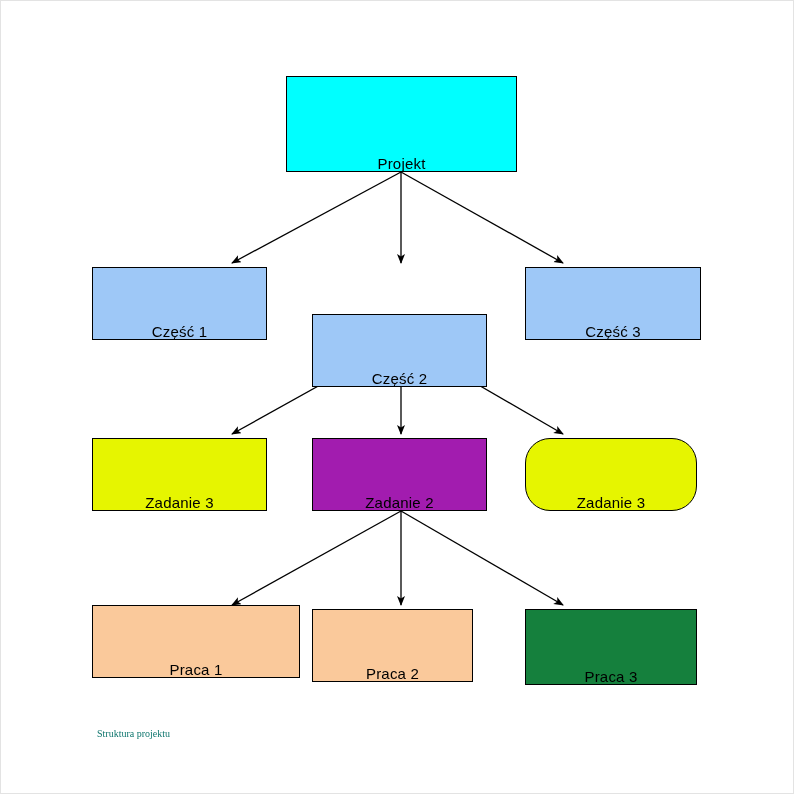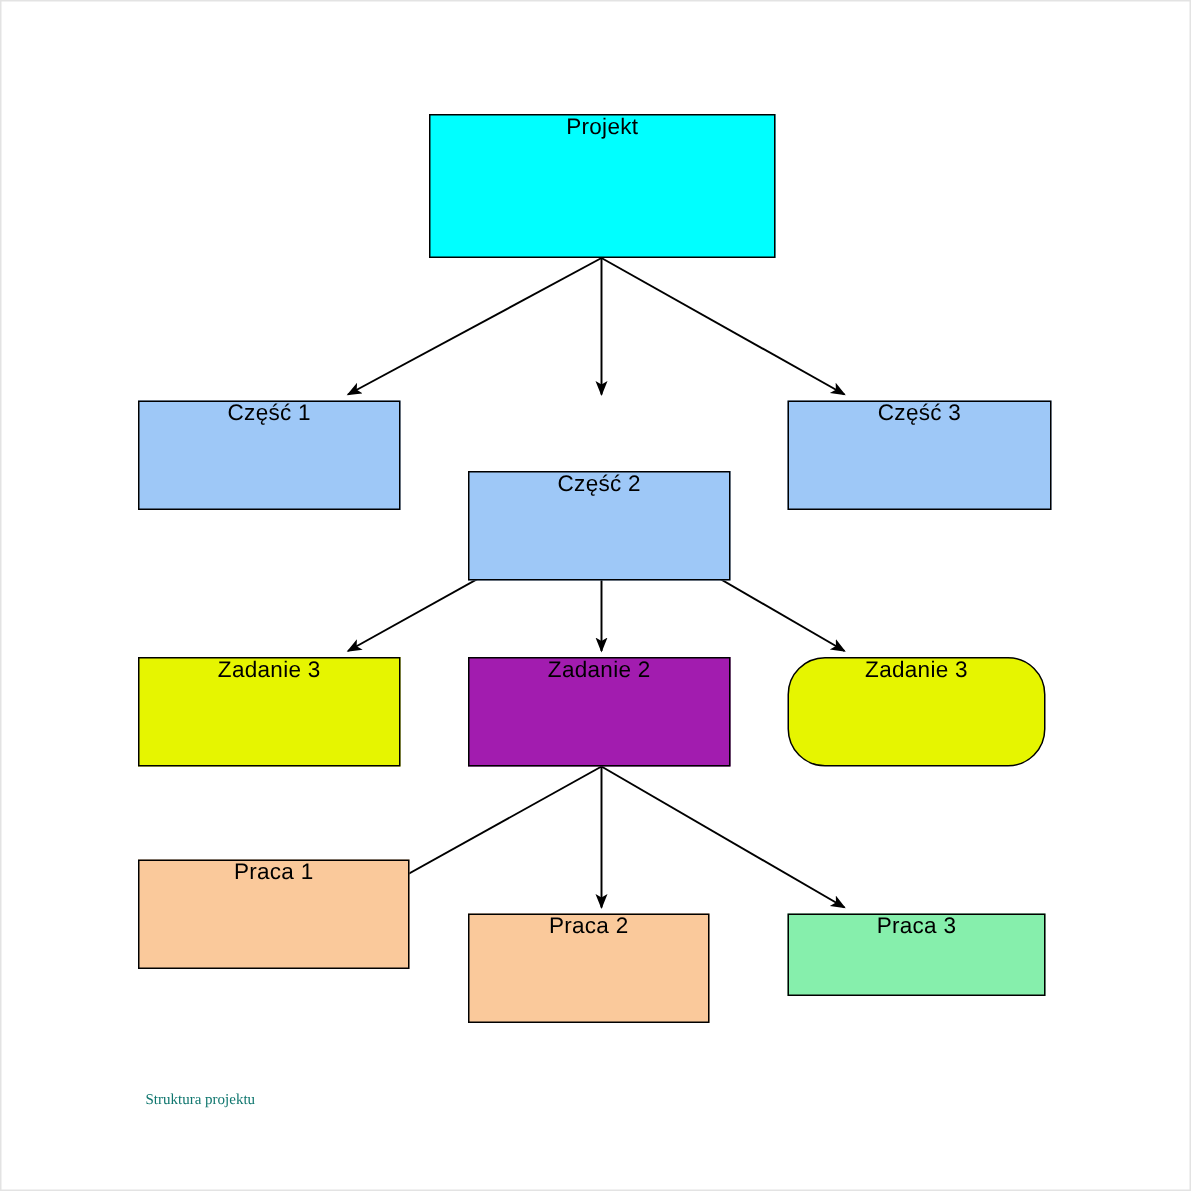--- a/index.html
+++ b/index.html
@@ -23,21 +23,21 @@
     top: 0;
     width: 794px;
     height: 794px;
     pointer-events: none;
   }
   .node {
     position: absolute;
     box-sizing: border-box;
     border: 1px solid #000000;
     display: flex;
-    align-items: flex-start;
+    align-items: flex-end;
     justify-content: center;
     color: #000000;
     font-size: 15px;
     font-family: "Liberation Sans", sans-serif;
     line-height: 1;
     letter-spacing: 0.2px;
   }
   .node-label {
     display: block;
     text-align: center;
@@ -90,26 +90,26 @@
       </div>
       <div class="node" style="left: 91px; top: 437px; width: 175px; height: 73px; background: rgb(230, 245, 0); border-color: rgb(0, 0, 0);">
         <span class="node-label">Zadanie 3</span>
       </div>
       <div class="node" style="left: 311px; top: 437px; width: 175px; height: 73px; background: #a21caf; border-color: rgb(0, 0, 0);">
         <span class="node-label">Zadanie 2</span>
       </div>
       <div class="node" style="left: 524px; top: 437px; width: 172px; height: 73px; background: rgb(230, 245, 0); border-color: rgb(0, 0, 0); border-radius: 25px;">
         <span class="node-label">Zadanie 3</span>
       </div>
-      <div class="node" style="left: 91px; top: 572px; width: 181px; height: 73px; background: rgb(250, 201, 155); border-color: rgb(0, 0, 0);">
+      <div class="node" style="left: 91px; top: 604px; width: 208px; height: 73px; background: rgb(250, 201, 155); border-color: rgb(0, 0, 0);">
         <span class="node-label">Praca 1</span>
       </div>
       <div class="node" style="left: 311px; top: 608px; width: 161px; height: 73px; background: rgb(250, 201, 155); border-color: rgb(0, 0, 0);">
         <span class="node-label">Praca 2</span>
       </div>
-      <div class="node" style="left: 524px; top: 608px; width: 172px; height: 55px; background: #86efac; border-color: rgb(0, 0, 0);">
+      <div class="node" style="left: 524px; top: 608px; width: 172px; height: 76px; background: #15803d; border-color: rgb(0, 0, 0);">
         <span class="node-label">Praca 3</span>
       </div>
     </div>
 
   <div class="caption" id="caption" style="left: 96px; top: 727px;">Struktura projektu</div>
 
 </div>
 
 </body></html>

